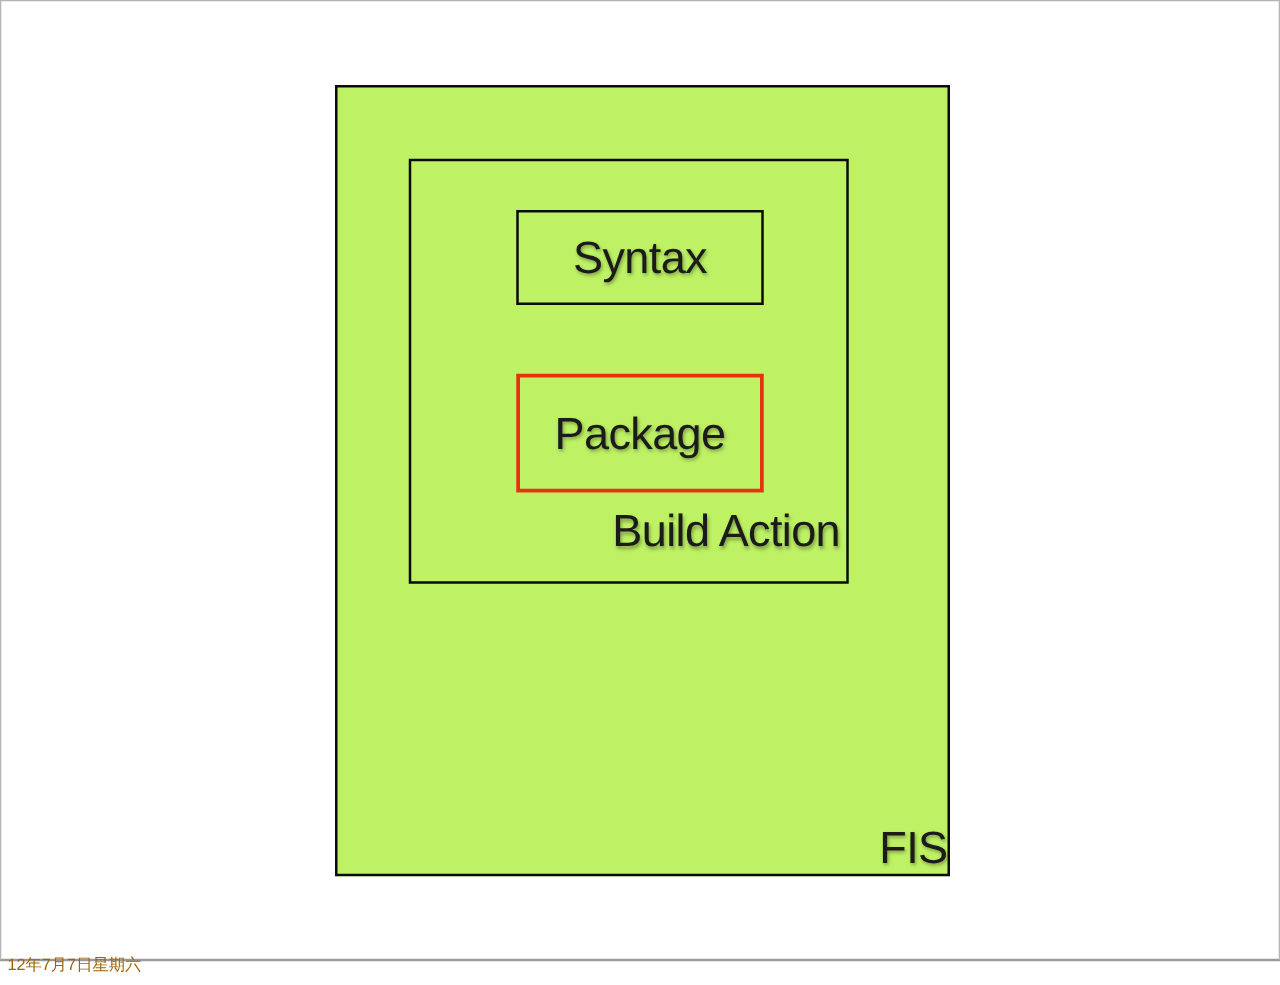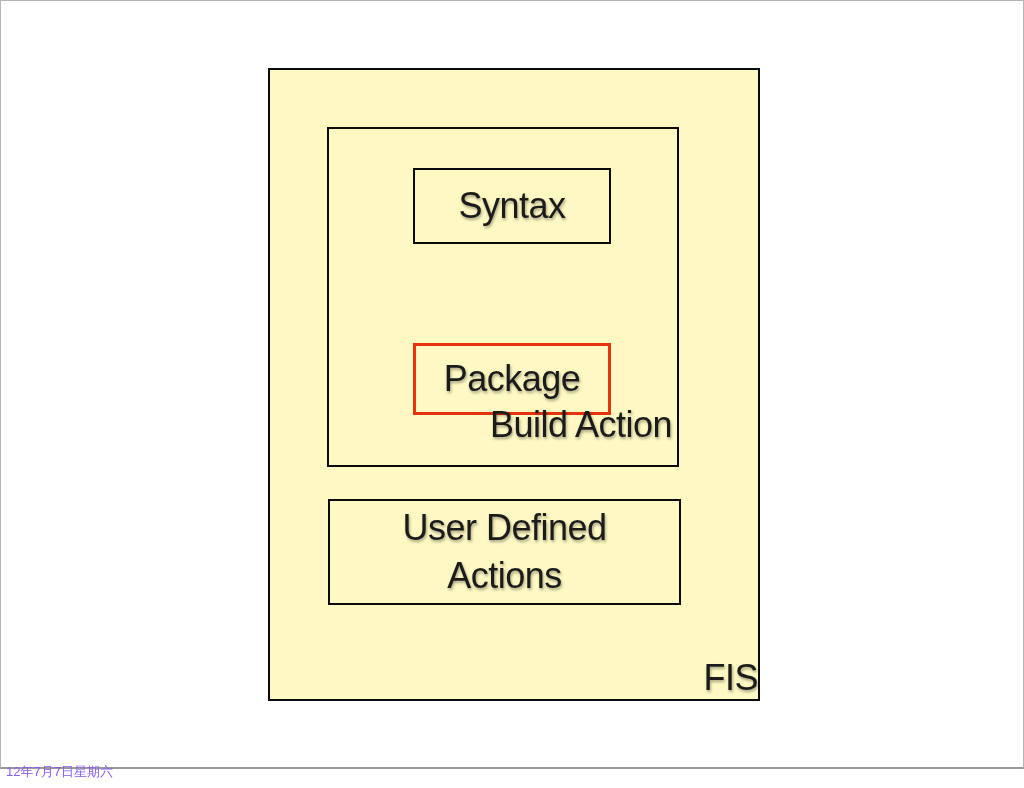--- a/index.html
+++ b/index.html
@@ -12,21 +12,21 @@
   .slide {
     position: absolute;
     left: 0; top: 0;
     width: 1024px; height: 769px;
     background: #ffffff;
     border: 1px solid #b4b4b4;
     border-bottom: 2px solid #9a9a9a;
   }
   .box {
     position: absolute;
-    background: #fef9c3;
+    background: #bef264;
   }
   .label {
     color: #1b1b1b;
     font-size: 36px;
     letter-spacing: -0.5px;
     text-shadow: 1px 2px 3px rgba(0,0,0,0.35);
     white-space: pre-line;
   }
   .fis-box {
     left: 267px; top: 67px;
@@ -39,23 +39,23 @@
     border: 2px solid #0a0a0a;
   }
   .syntax-box {
     left: 84px; top: 39px;
     width: 198px; height: 76px;
     border: 2px solid #0a0a0a;
     display: flex; align-items: center; justify-content: center;
   }
   .package-box {
     left: 84px; top: 170px;
-    width: 198px; height: 72px;
+    width: 198px; height: 95px;
     border: 3px solid #e73210;
-    display: flex; align-items: center; justify-content: center; margin-top: 44px;
+    display: flex; align-items: center; justify-content: center;
   }
   .uda-box {
     left: 58px; top: 429px;
     width: 353px; height: 106px;
     border: 2px solid #0a0a0a;
     display: flex; align-items: center; justify-content: center;
     text-align: center;
   }
   .uda-box .label { line-height: 1.33; }
   .corner-label {
@@ -63,21 +63,21 @@
     right: 5px; bottom: 20px;
     line-height: 1.1;
   }
   .fis-label {
     right: 0; bottom: 1px;
   }
   .date-caption {
     position: absolute;
     left: 6px; top: 764px;
     font-size: 13px;
-    color: #8b5cf6;
+    color: #a16207;
     line-height: 1.2;
   }
 </style>
 </head>
 <body>
 
 <div class="slide">
 
   <div class="box fis-box">
 
@@ -87,23 +87,19 @@
         <span class="label">Syntax</span>
       </div>
 
       <div class="box package-box">
         <span class="label">Package</span>
       </div>
 
       <span class="label corner-label">Build Action</span>
     </div>
 
-    <div class="box uda-box">
-      <span class="label">User Defined
-Actions</span>
-    </div>
 
     <span class="label corner-label fis-label">FIS</span>
   </div>
 
 </div>
 
 <div class="date-caption">12年7月7日星期六</div>
 
 </body></html>

